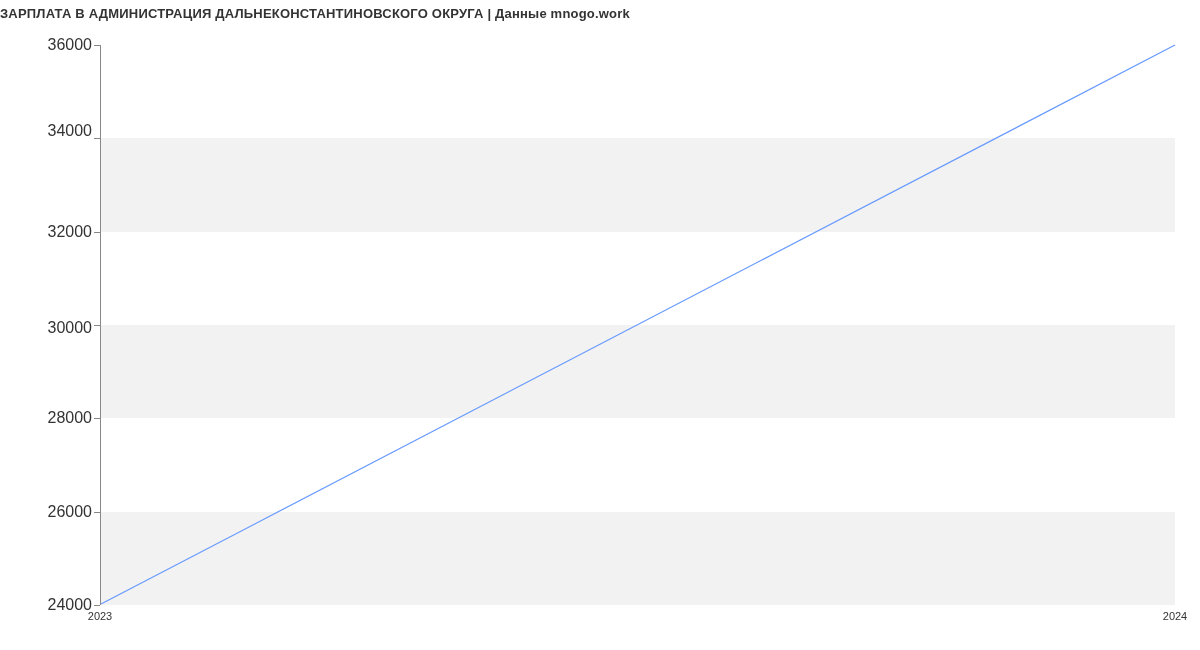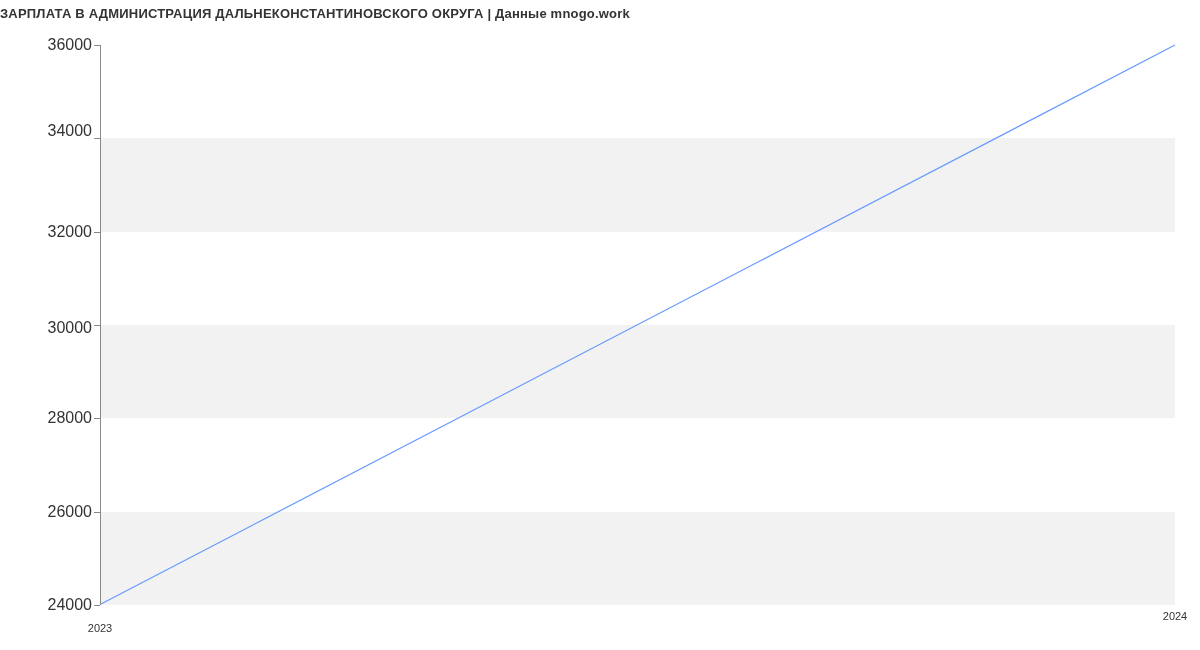--- a/index.html
+++ b/index.html
@@ -98,21 +98,21 @@
       <div class="ytick-mark" style="top: 325px;"></div>
       <div class="ytick-label" style="top: 231.667px; text-align: right;">32000</div>
       <div class="ytick-mark" style="top: 231.667px;"></div>
       <div class="ytick-label" style="top: 131px;">34000</div>
       <div class="ytick-mark" style="top: 138.333px;"></div>
       <div class="ytick-label" style="top: 45px;">36000</div>
       <div class="ytick-mark" style="top: 45px;"></div>
     </div>
 
   <div id="xticks">
-      <div class="xtick-label" style="left: 100px; margin-top: 12px;">2023</div>
+      <div class="xtick-label" style="left: 100px;">2023</div>
       <div class="xtick-label" style="left: 1175px;">2024</div>
     </div>
 
   <div class="plot">
     <div id="bands">
         <div class="band" style="top: 466.667px; height: 93.3333px;"></div>
         <div class="band" style="top: 280px; height: 93.3333px;"></div>
         <div class="band" style="top: 93.3333px; height: 93.3333px;"></div>
       </div>
     <svg class="line-layer" viewBox="0 0 1075 560" preserveAspectRatio="none">

